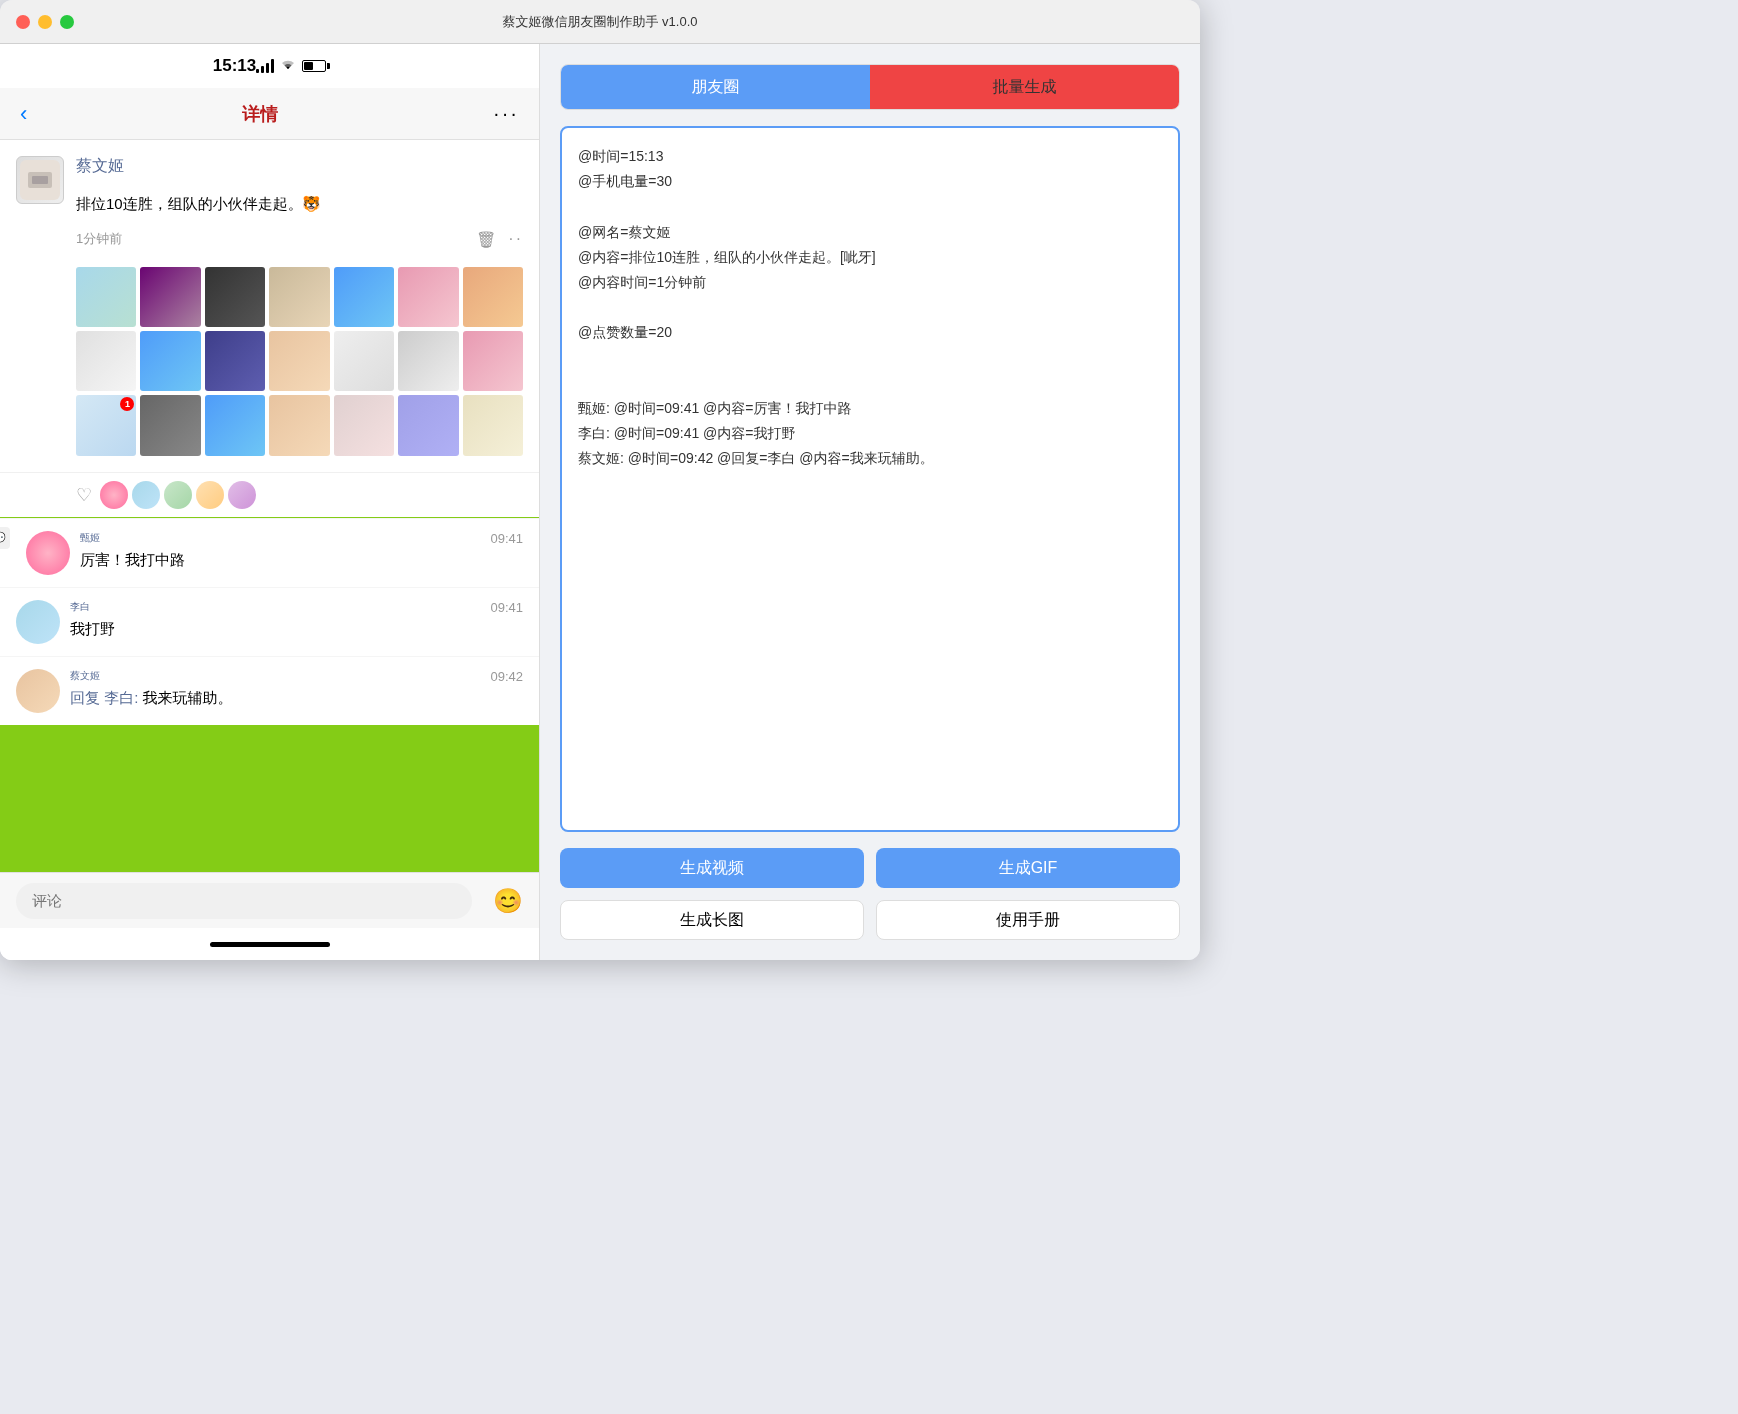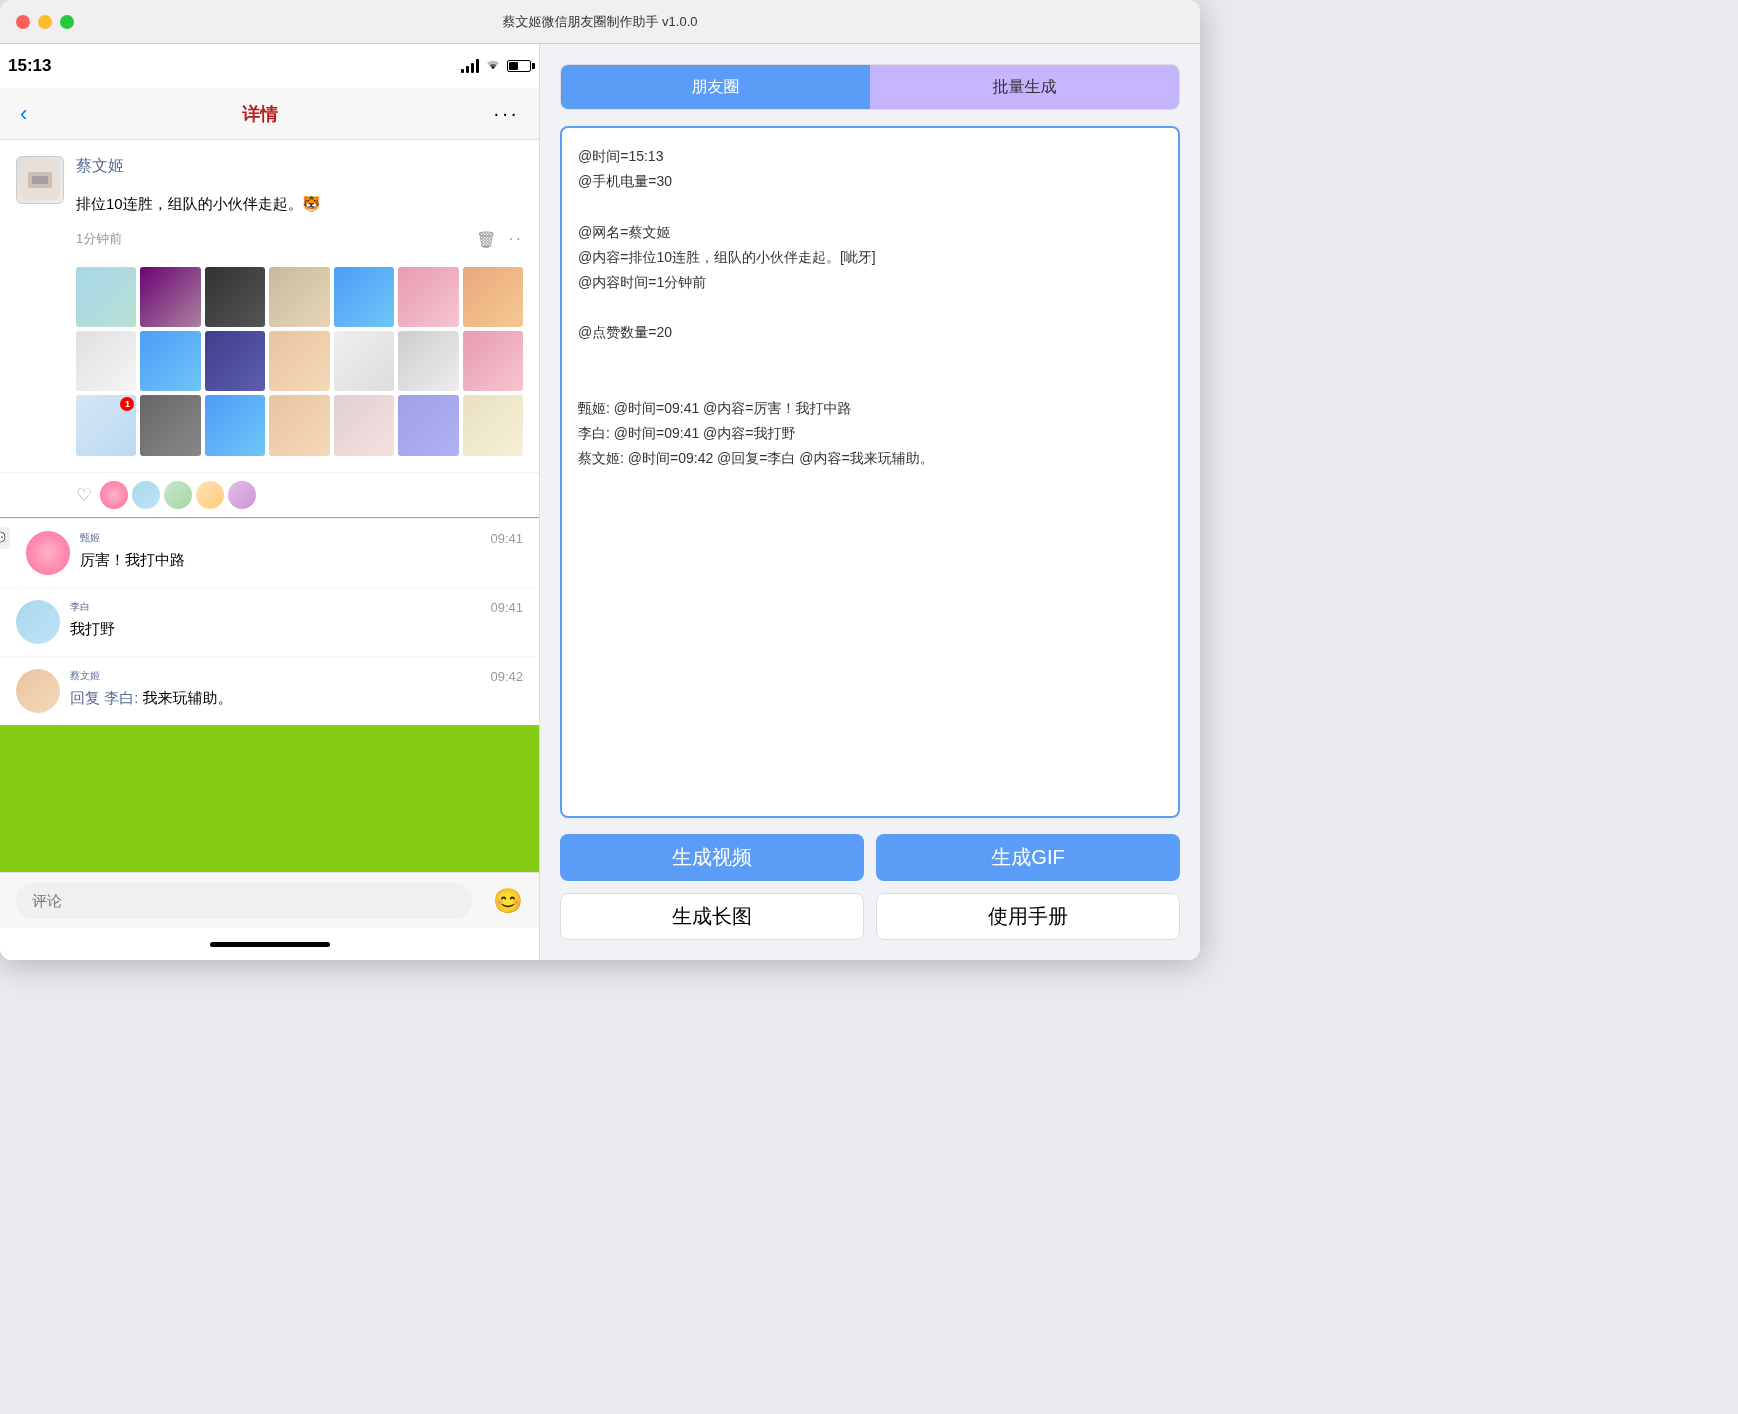--- a/index.html
+++ b/index.html
@@ -65,22 +65,22 @@
       border-right: 1px solid #ddd;
       position: relative;
     }
 
     
     .phone-statusbar {
       height: 44px;
       background: #fff;
       display: flex;
       align-items: center;
-      justify-content: space-between;
-      padding: 0 8px;
+      justify-content: center;
+      padding: 0 32px;
       flex-shrink: 0;
     }
     .status-time {
       font-size: 17px;
       font-weight: 600;
       color: #000;
     }
     .status-icons {
       display: flex;
       align-items: center;
@@ -393,21 +393,21 @@
       border: none;
       font-size: 16px;
       cursor: pointer;
       font-weight: 500;
     }
     .tab-btn.active {
       background: #5B9CF6;
       color: #fff;
     }
     .tab-btn.inactive {
-      background: #c4b5fd;
+      background: #ef4444;
       color: #333;
     }
 
     
     .text-editor {
       flex: 1;
       background: #fff;
       border: 2px solid #5B9CF6;
       border-radius: 8px;
       padding: 16px;
@@ -439,24 +439,24 @@
       box-shadow: 0 4px 16px rgba(91,156,246,0.5);
     }
 
     
     .action-buttons {
       display: grid;
       grid-template-columns: 1fr 1fr;
       gap: 12px;
     }
     .action-btn {
-      height: 47px;
+      height: 40px;
       border-radius: 8px;
       border: none;
-      font-size: 20px;
+      font-size: 16px;
       cursor: pointer;
       font-weight: 500;
     }
     .action-btn.blue {
       background: #5B9CF6;
       color: #fff;
     }
     .action-btn.white {
       background: #fff;
       color: #000000;

